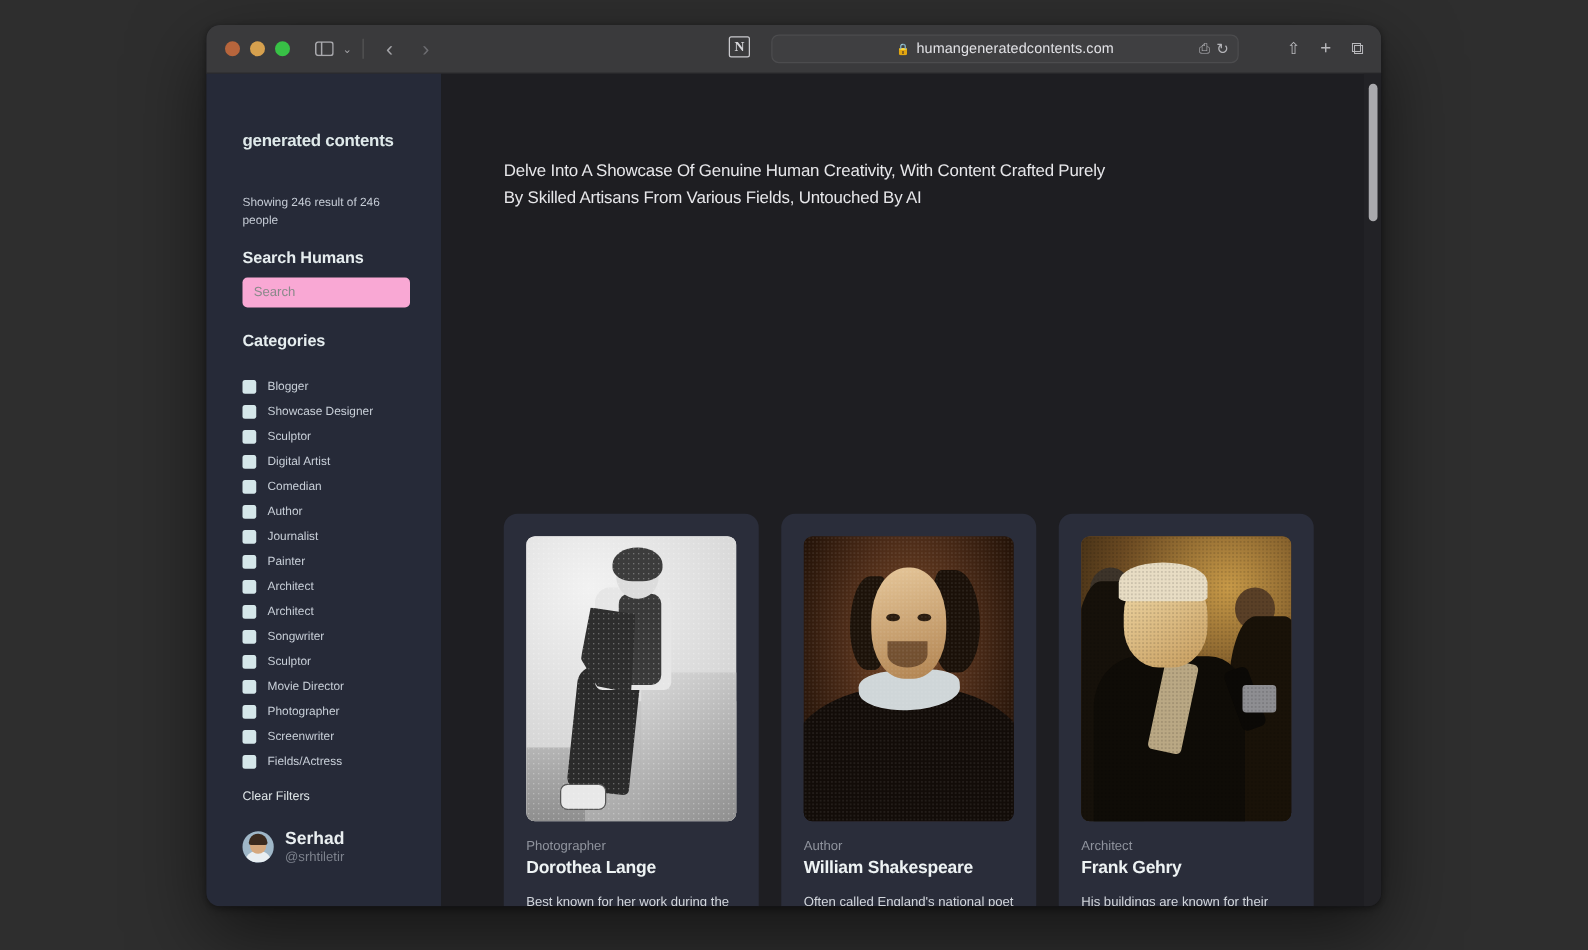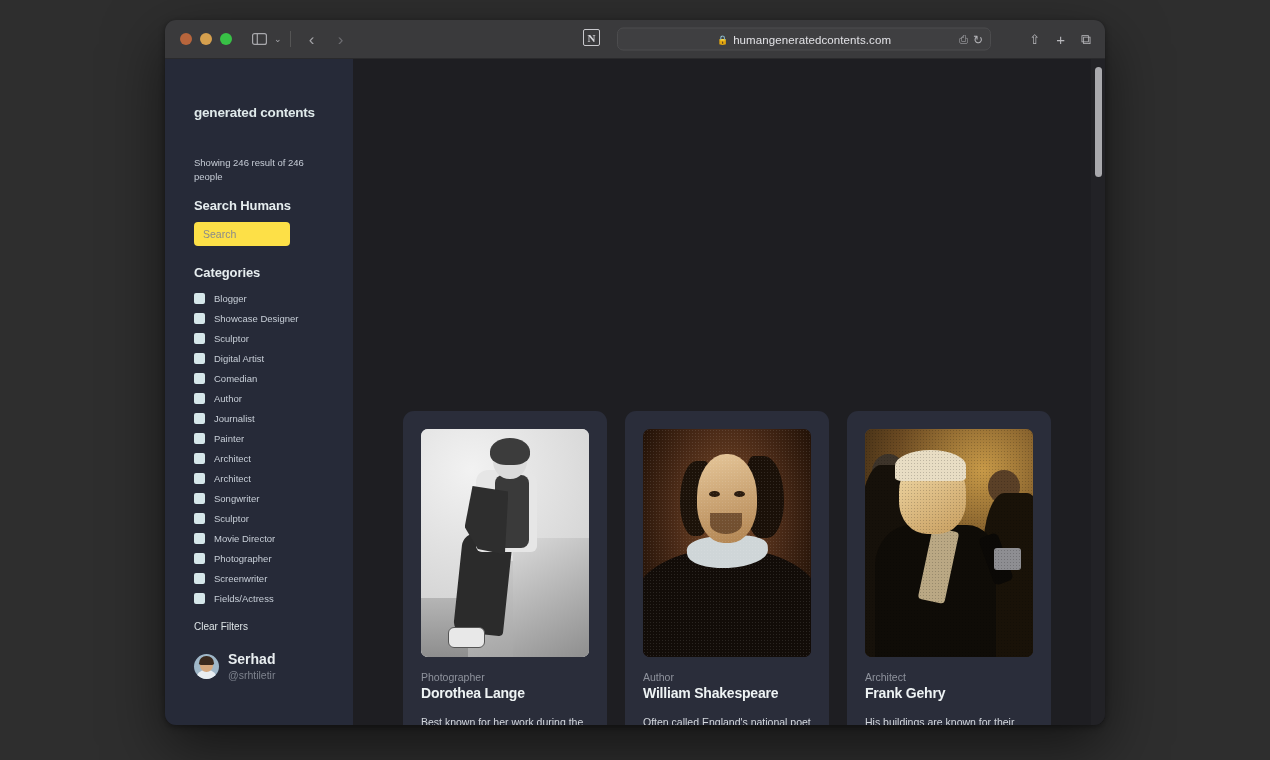--- a/index.html
+++ b/index.html
@@ -118,31 +118,31 @@
   .results {
     margin-top: 36px;
     font-size: 9.5px; color: #c6ccd6; line-height: 1.45; max-width: 120px;
   }
   .side-h {
     margin-top: 14px;
     font-size: 13px; font-weight: 700; color: #e6edef; letter-spacing: -.1px;
   }
   .search-input {
     margin-top: 9px;
-    width: 96px; height: 24px;
-    background: #fde047;
+    width: 134px; height: 24px;
+    background: #f9a8d4;
     border: none; border-radius: 4px;
     padding: 0 9px;
     font-family: "Liberation Sans", sans-serif;
     font-size: 10.5px; color: #555;
   }
   .search-input::placeholder { color: #8a8a8a; }
 
   .cat-head { margin-top: 19px; }
-  .cat-list { margin-top: 9px; }
+  .cat-list { margin-top: 20px; }
   .cat-item {
     display: flex; align-items: center; gap: 9px;
     height: 20px;
   }
   .cbox {
     width: 11px; height: 11px; flex: 0 0 11px;
     background: #d5e7ea; border-radius: 2px;
   }
   .cat-label { font-size: 9.5px; color: #c8cfd8; }
 
@@ -408,20 +408,21 @@
             <div class="hair"></div>
         </div>
         <div>
           <div class="u-name">Serhad</div>
           <div class="u-handle">@srhtiletir</div>
         </div>
       </div>
     </div>
 
     <div class="main">
+      <p class="hero-sub">Delve Into A Showcase Of Genuine Human Creativity, With Content Crafted Purely By Skilled Artisans From Various Fields, Untouched By AI</p>
 
       <div class="cards">
 
         <div class="card">
           <div class="card-img ph-lange">
             <div class="sky"></div>
               <div class="ground"></div>
               <div class="car"></div>
               <div class="car2"></div>
             <div class="legs"></div>

